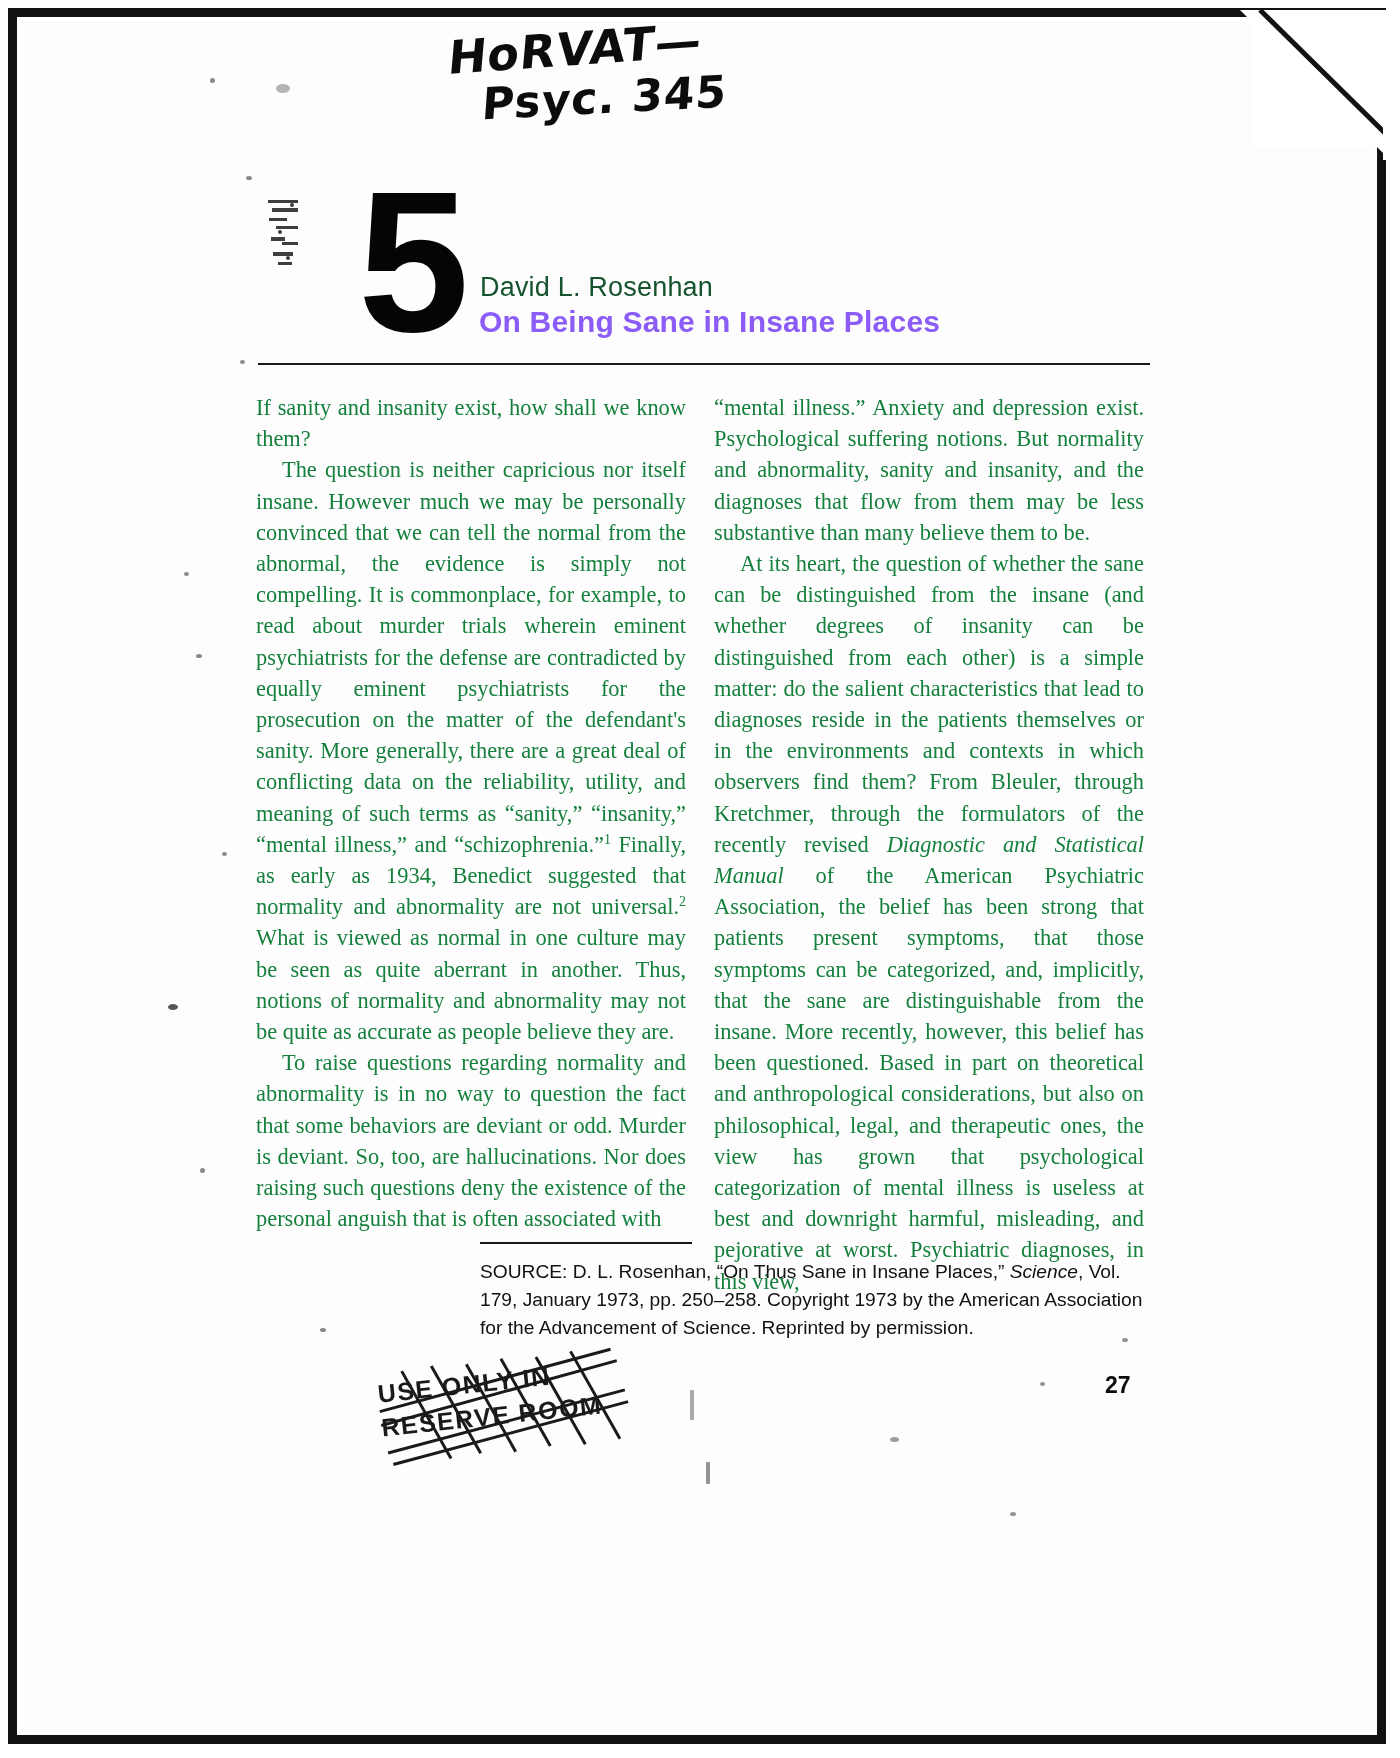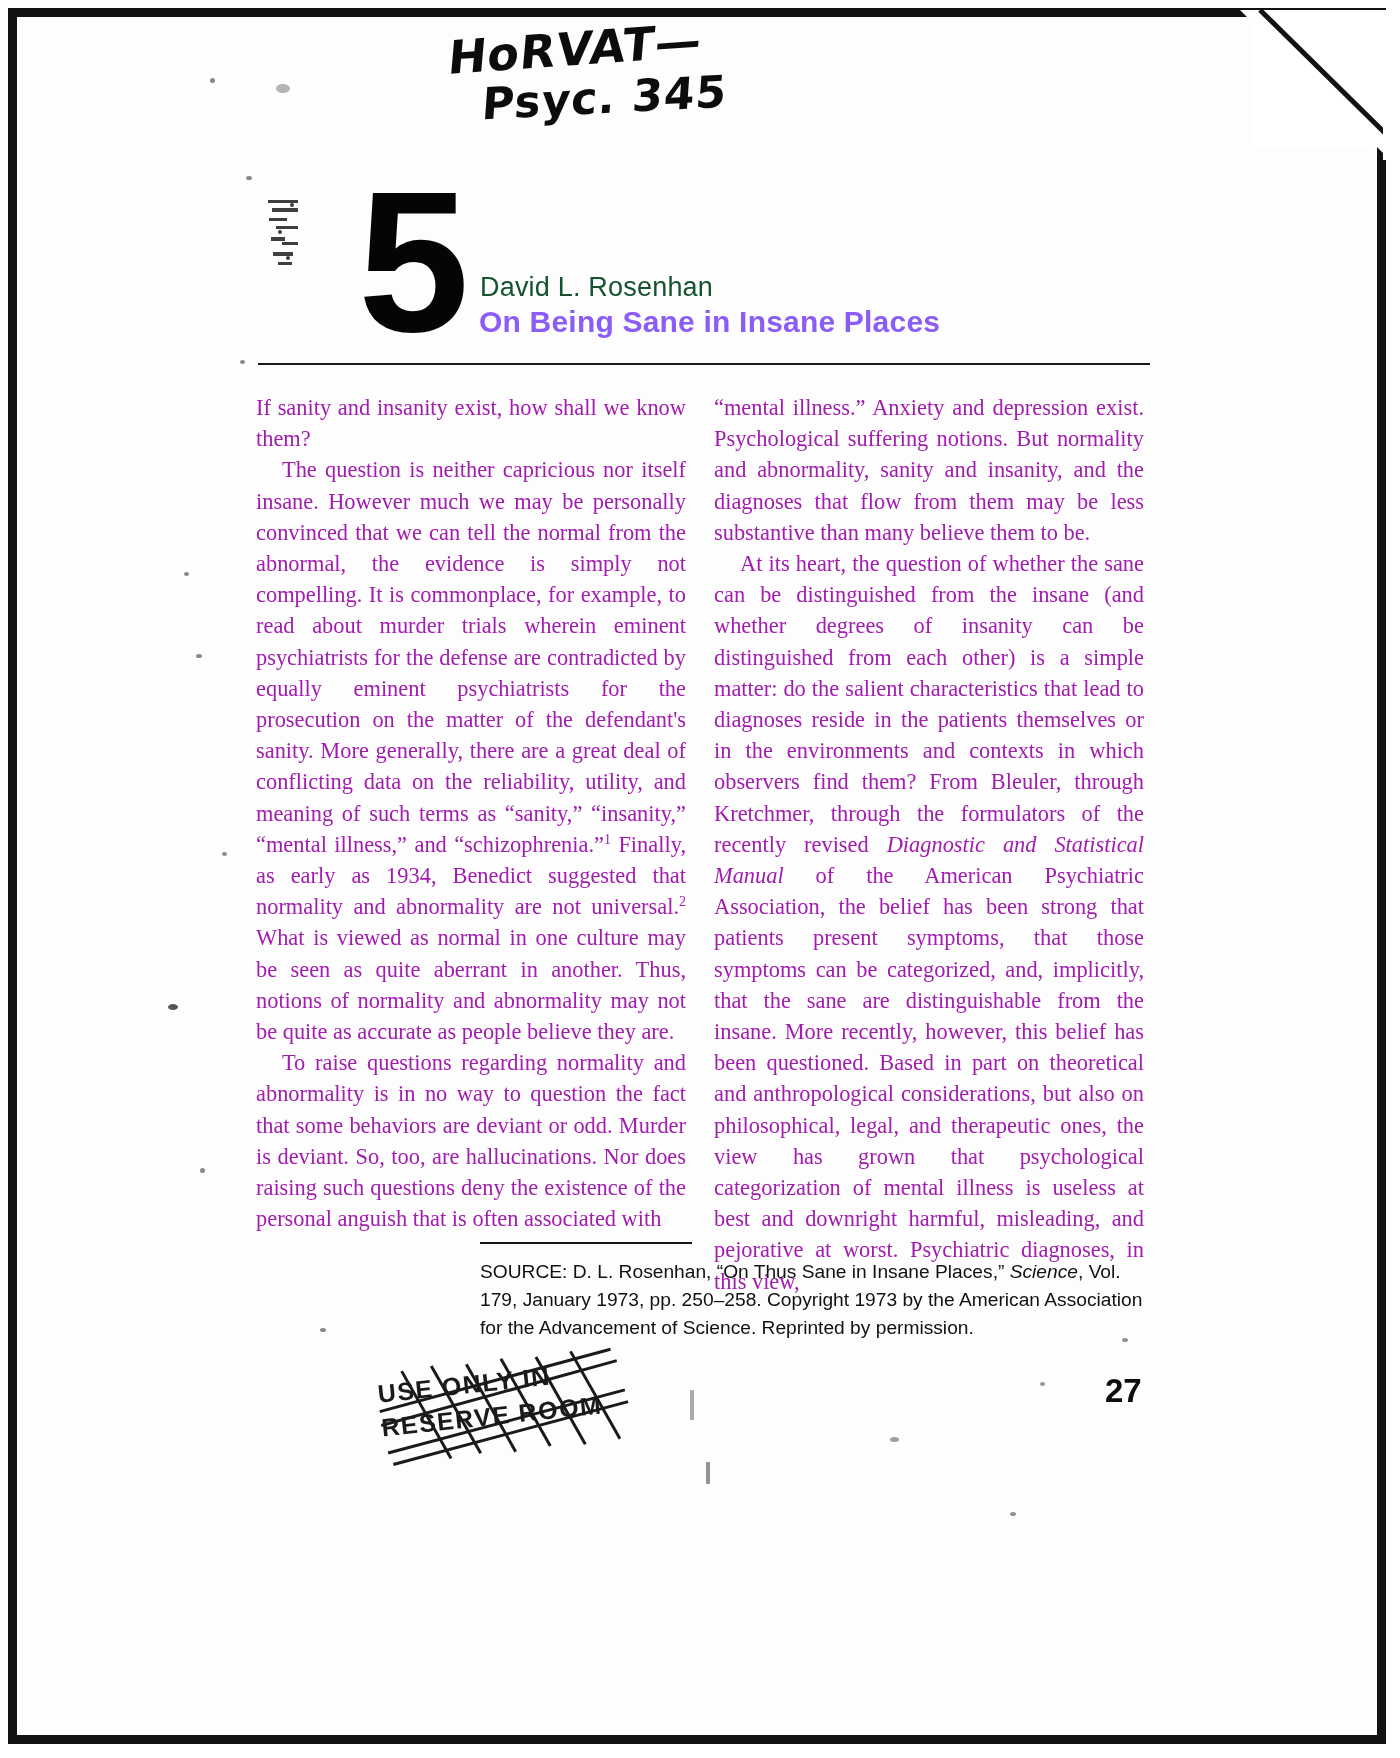--- a/index.html
+++ b/index.html
@@ -66,21 +66,21 @@
   }
   #rule-top{
     position:absolute; left:258px; top:363px; width:892px; height:0;
     border-top:2px solid #1b1b1b;
   }
 
   
   .col{
     position:absolute; top:392px; width:430px;
     font-family:"Liberation Serif",serif;
-    font-size:22.4px; line-height:31.2px; color:#a21caf;
+    font-size:22.4px; line-height:31.2px; color:#15803d;
     text-align:justify; text-justify:inter-word;
     -ms-hyphens:none; hyphens:none;
   }
   #col-left{ left:256px; }
   #col-right{ left:714px; }
   .col p{ margin:0; text-indent:0; }
   .col p + p{ text-indent:26px; }
   .fn{ font-size:14px; vertical-align:super; line-height:0; }
   .it{ font-style:italic; }
 
@@ -105,21 +105,21 @@
     font-family:"Liberation Sans",sans-serif;
     font-size:25px; font-weight:700; color:#1a1a1a; letter-spacing:1.5px;
     white-space:nowrap;
   }
   #stamp-l1{ top:4px; }
   #stamp-l2{ top:38px; }
 
   #pageno{
     position:absolute; left:1105px; top:1372px;
     font-family:"Liberation Sans",sans-serif;
-    font-size:33px; font-weight:700; color:#0d0d0d;
+    font-size:23px; font-weight:700; color:#0d0d0d;
   }
 </style>
 </head>
 <body>
 
 <div id="scan">
 
   <div id="border-frame"></div>
   <div id="sheet"></div>
 

